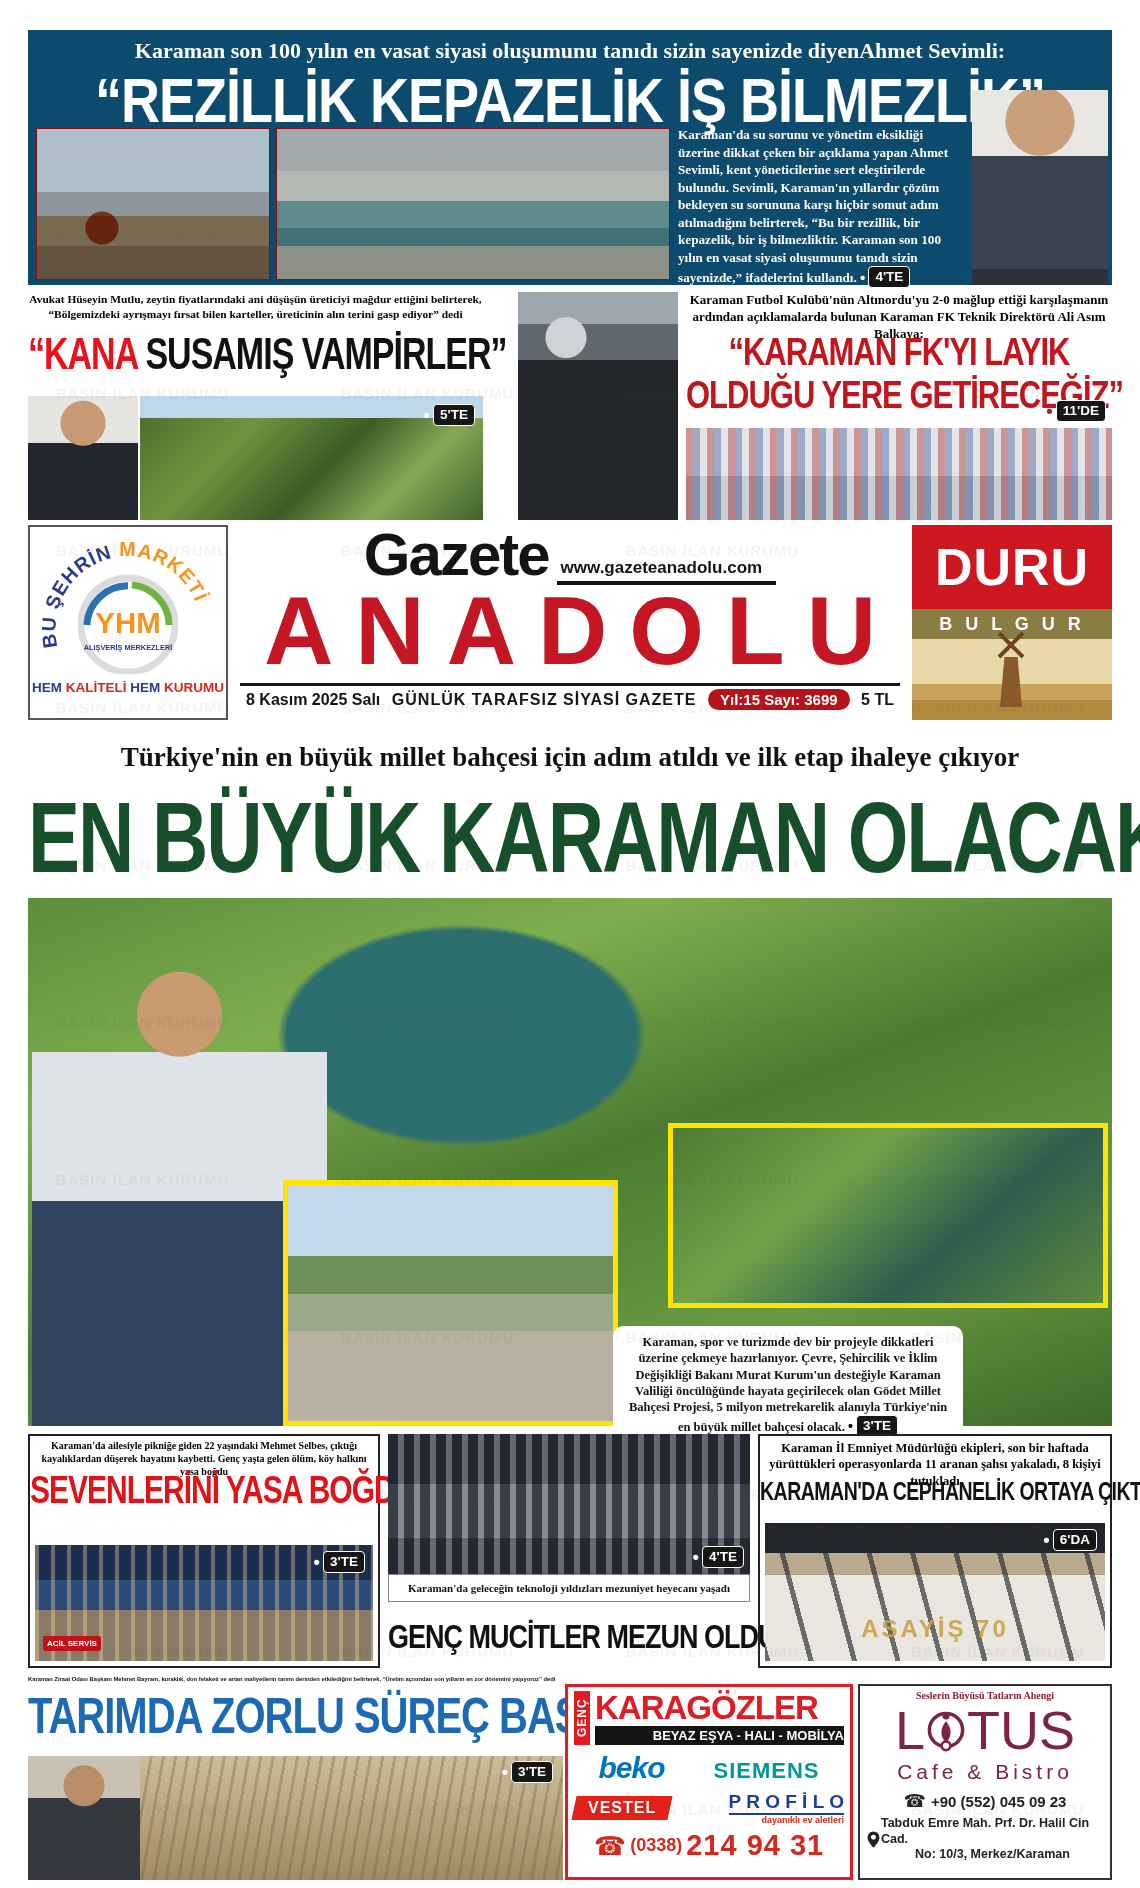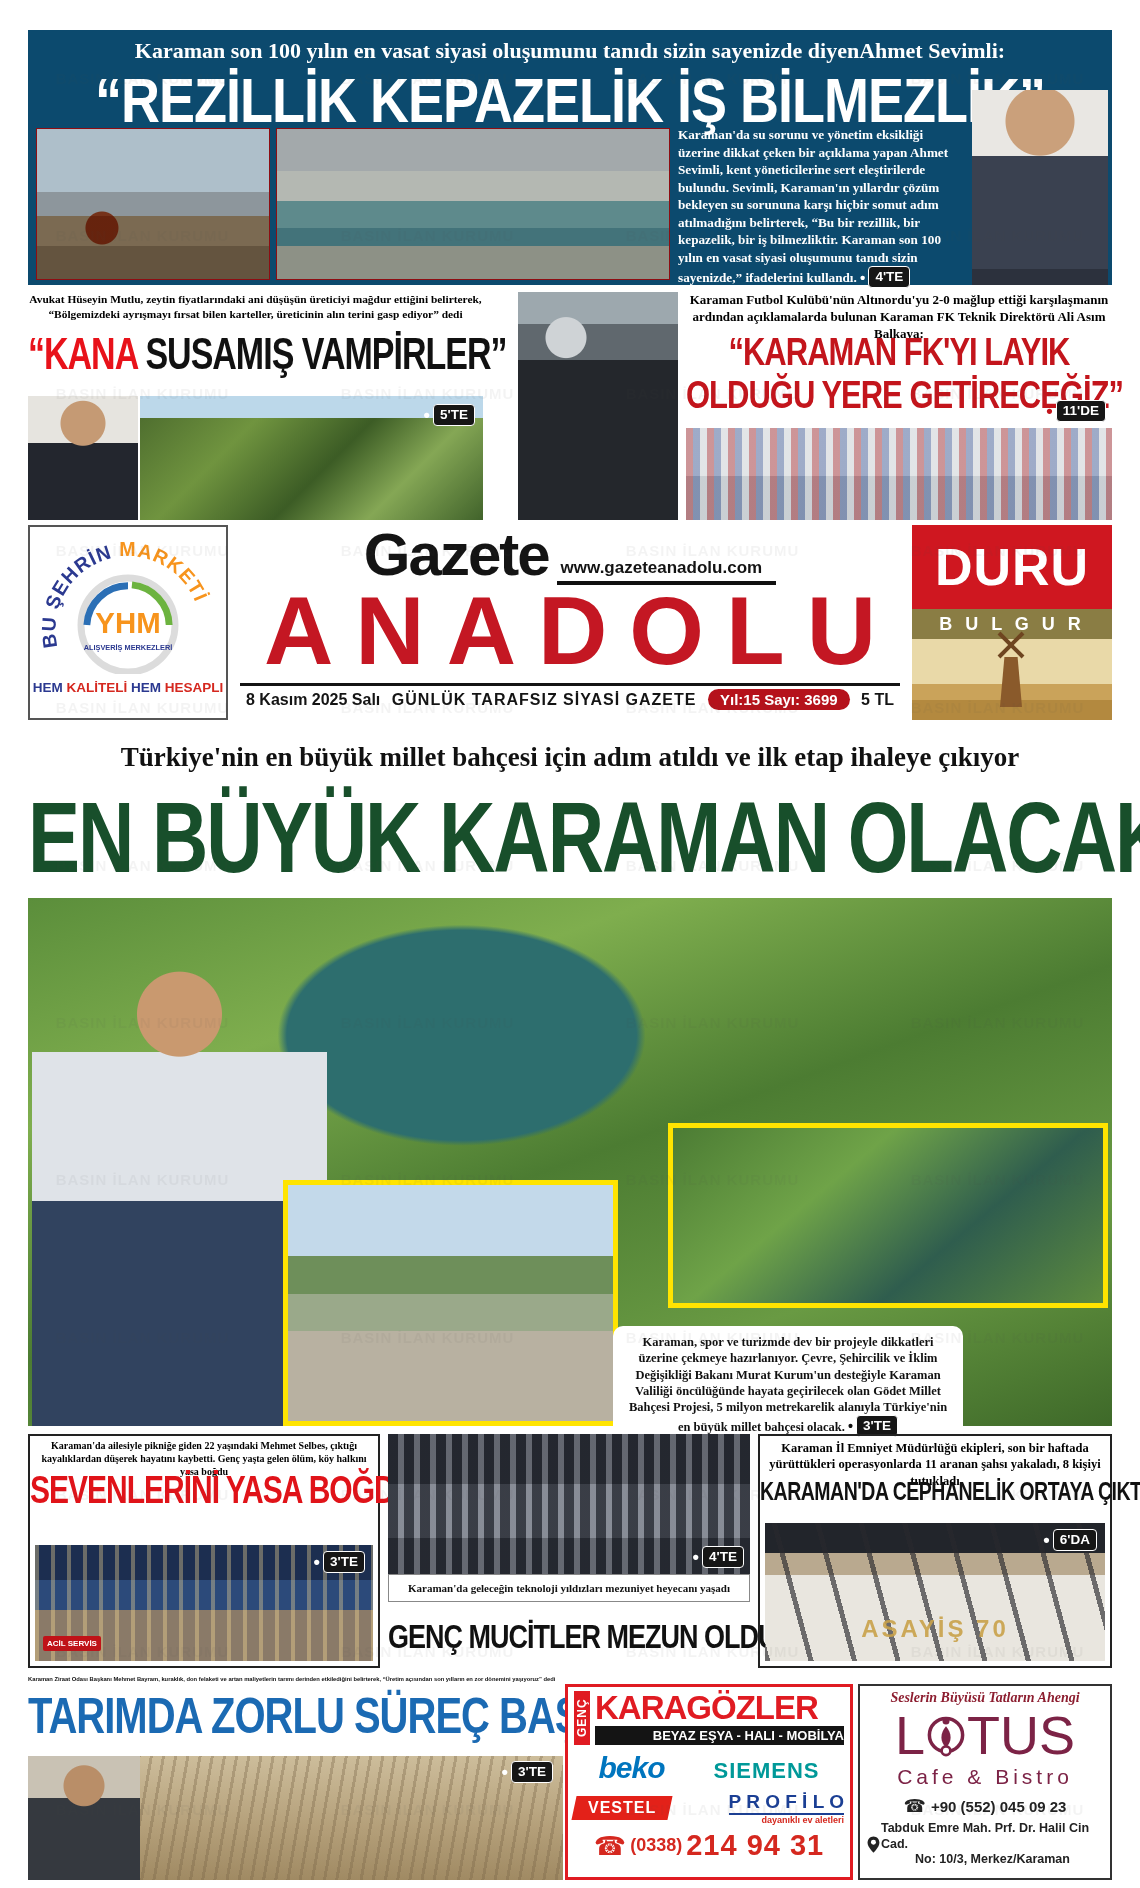--- a/index.html
+++ b/index.html
@@ -153,21 +153,21 @@
         <circle cx="100" cy="100" r="48" fill="#fff" stroke="#dcdcdc" stroke-width="7"></circle>
         <path d="M 58 100 A 42 42 0 0 1 100 60" stroke="#2b6fb5" stroke-width="7" fill="none"></path>
         <path d="M 142 100 A 42 42 0 0 0 104 59" stroke="#6cb33f" stroke-width="7" fill="none"></path>
         <text x="100" y="108" text-anchor="middle" font-size="30" font-weight="bold" fill="#f7941d">YHM</text>
         <text x="100" y="126" text-anchor="middle" font-size="7.5" font-weight="bold" fill="#2b3990">ALIŞVERİŞ MERKEZLERİ</text>
       </svg>
       <div style="font-weight:bold;font-size:13.5px;margin-top:2px;">
         <span style="color:#2b3990;">HEM</span>
         <span style="color:#d5281f;">KALİTELİ</span>
         <span style="color:#2b3990;">HEM</span>
-        <span style="color:#d5281f;">HESAPLI</span>
+        <span style="color:#d5281f;">KURUMU</span>
       </div>
     </div>
 
     <div class="abs" style="left:212px;top:0;width:660px;height:195px;">
       <div style="display:flex;justify-content:center;align-items:flex-end;gap:8px;">
         <div style="font-size:60px;font-weight:bold;color:#141414;letter-spacing:-2px;line-height:1;">Gazete</div>
         <div style="font-size:17px;font-weight:bold;color:#141414;border-bottom:4px solid #101010;padding:0 14px 3px 4px;">www.gazeteanadolu.com</div>
       </div>
       <div style="font-size:96px;font-weight:bold;color:#c41723;text-align:center;letter-spacing:22px;line-height:1;margin-top:-2px;padding-left:22px;">ANADOLU</div>
       <div style="display:flex;justify-content:space-between;align-items:center;border-top:3px solid #141414;margin-top:4px;padding:3px 6px 0 6px;">
@@ -272,21 +272,21 @@
         </span>
       </div>
       <div style="display:flex;align-items:center;justify-content:center;gap:4px;margin-top:4px;">
         <span style="color:#d5281f;font-size:26px;line-height:1;">☎</span>
         <span style="color:#d5281f;font-weight:bold;font-size:18px;">(0338)</span>
         <span style="color:#d5281f;font-weight:bold;font-size:29px;letter-spacing:1px;">214 94 31</span>
       </div>
     </div>
 
     <div class="abs" style="left:830px;top:8px;width:254px;height:196px;border:2px solid #333;box-sizing:border-box;background:#fff;text-align:center;padding:4px 6px;">
-      <div class="serif" style="color:#8c1d2f;font-weight:bold;font-style:italic;font-size:14px;">Seslerin Büyüsü Tatların Ahengi</div>
+      <div class="serif" style="color:#8c1d2f;font-weight:bold;font-size:10px;">Seslerin Büyüsü Tatların Ahengi</div>
       <div style="display:flex;align-items:center;justify-content:center;color:#7c2346;font-size:54px;line-height:1;margin-top:2px;">
         <span>L</span>
         <svg viewBox="0 0 48 52" width="42" height="46">
           <circle cx="24" cy="26" r="19" fill="none" stroke="#7c2346" stroke-width="4"></circle>
           <circle cx="24" cy="10" r="4" fill="#7c2346"></circle>
           <path d="M24 16 C 17 24 17 34 24 40 C 31 34 31 24 24 16 Z" fill="#7c2346"></path>
           <circle cx="24" cy="44" r="5" fill="#fff" stroke="#7c2346" stroke-width="3"></circle>
         </svg>
         <span>TUS</span>
       </div>

